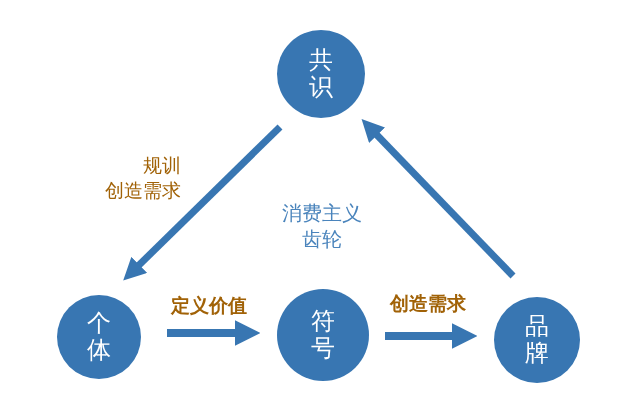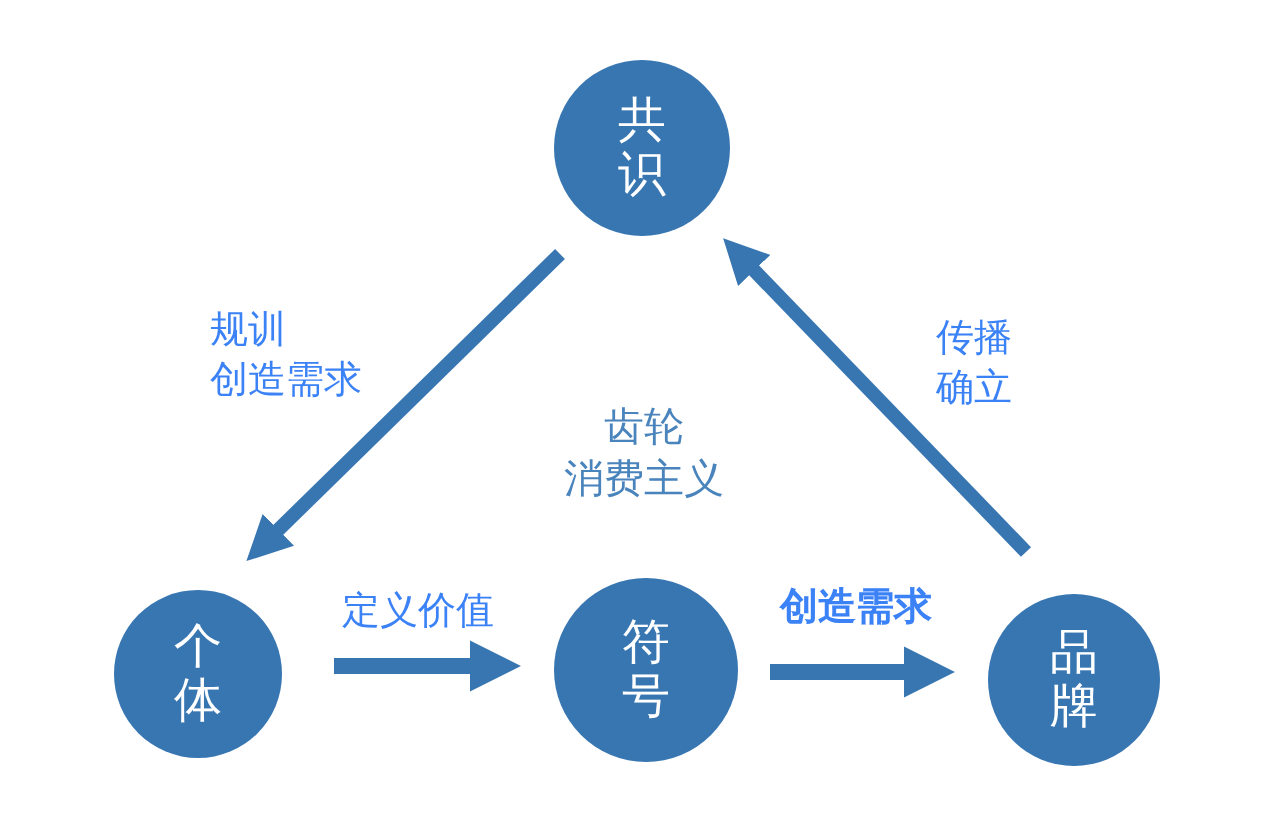--- a/index.html
+++ b/index.html
@@ -10,21 +10,21 @@
   .arrows{position:absolute;left:0;top:0;width:640px;height:415px;}
   .arrows line{stroke:#3876b2;}
   .node{
     position:absolute;transform:translate(-50%,-50%);
     background:#3876b2;border-radius:50%;
     display:flex;flex-direction:column;align-items:center;justify-content:center;
     color:#ffffff;font-size:24px;line-height:1.12;text-align:center;
   }
   .edge-label{
     position:absolute;transform:translate(-50%,-50%);
-    color:#3b82f6;font-size:19px;line-height:1.32;text-align:left;white-space:nowrap;
+    color:#a16207;font-size:19px;line-height:1.32;text-align:right;white-space:nowrap;
   }
   .center-label{
     position:absolute;transform:translate(-50%,-50%);
     color:#4a84bc;font-size:20px;line-height:1.3;text-align:center;white-space:nowrap;
   }
   .edge-label span,.center-label span,.node span{display:block;}
 </style>
 </head>
 <body>
 
@@ -56,31 +56,27 @@
     <span>符</span>
     <span>号</span>
   </div>
 
   <div class="node" style="left:537px;top:340px;width:86px;height:86px;">
     <span>品</span>
     <span>牌</span>
   </div>
 
   <div class="center-label" style="left:322px;top:226px;">
+    <span>消费主义</span>
     <span>齿轮</span>
-    <span>消费主义</span>
   </div>
 
   <div class="edge-label" style="left:143px;top:178px;">
     <span>规训</span>
     <span>创造需求</span>
   </div>
 
-  <div class="edge-label" style="left:487px;top:182px;">
-    <span>传播</span>
-    <span>确立</span>
-  </div>
 
-  <div class="edge-label" style="left:209px;top:306px;">定义价值</div>
+  <div class="edge-label" style="left:209px;top:306px;font-weight:bold;">定义价值</div>
 
   <div class="edge-label" style="left:428px;top:304px;font-weight:bold;">创造需求</div>
 
 </div>
 
 </body></html>

